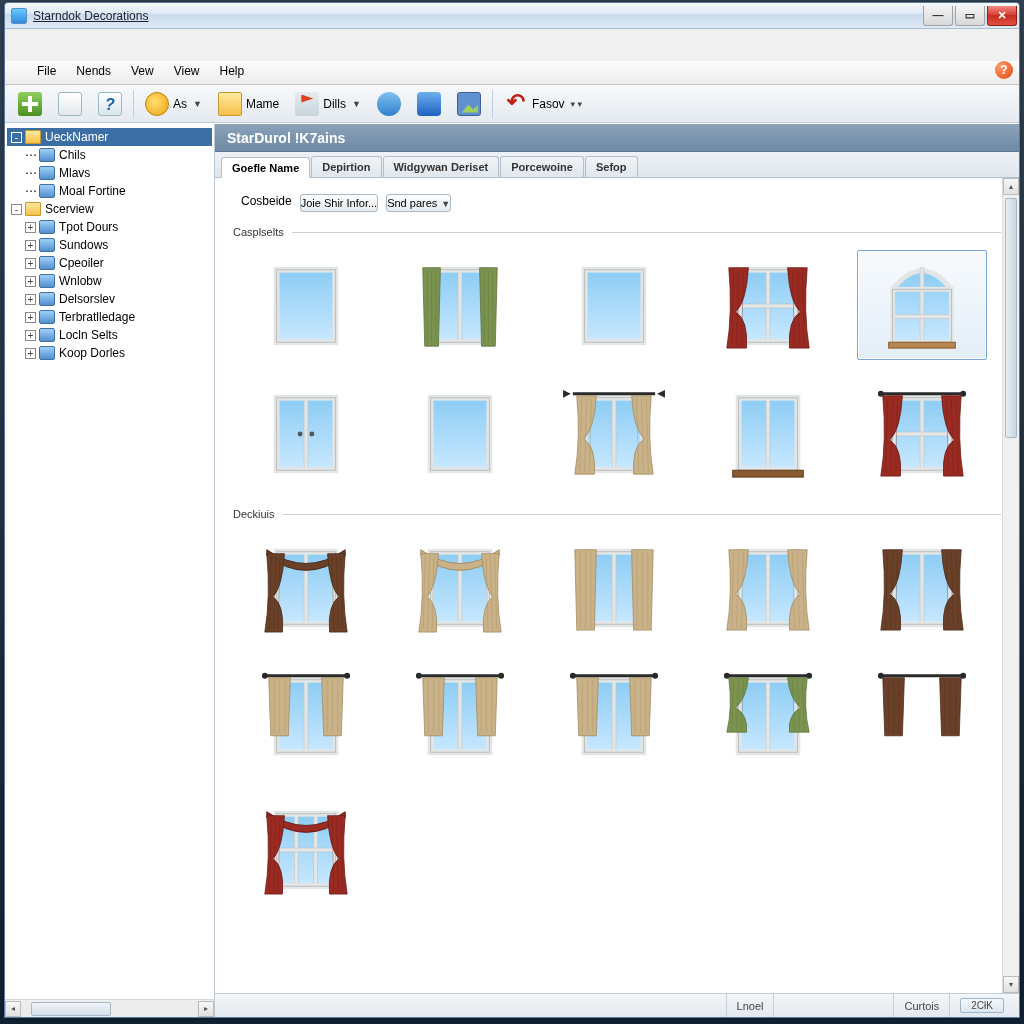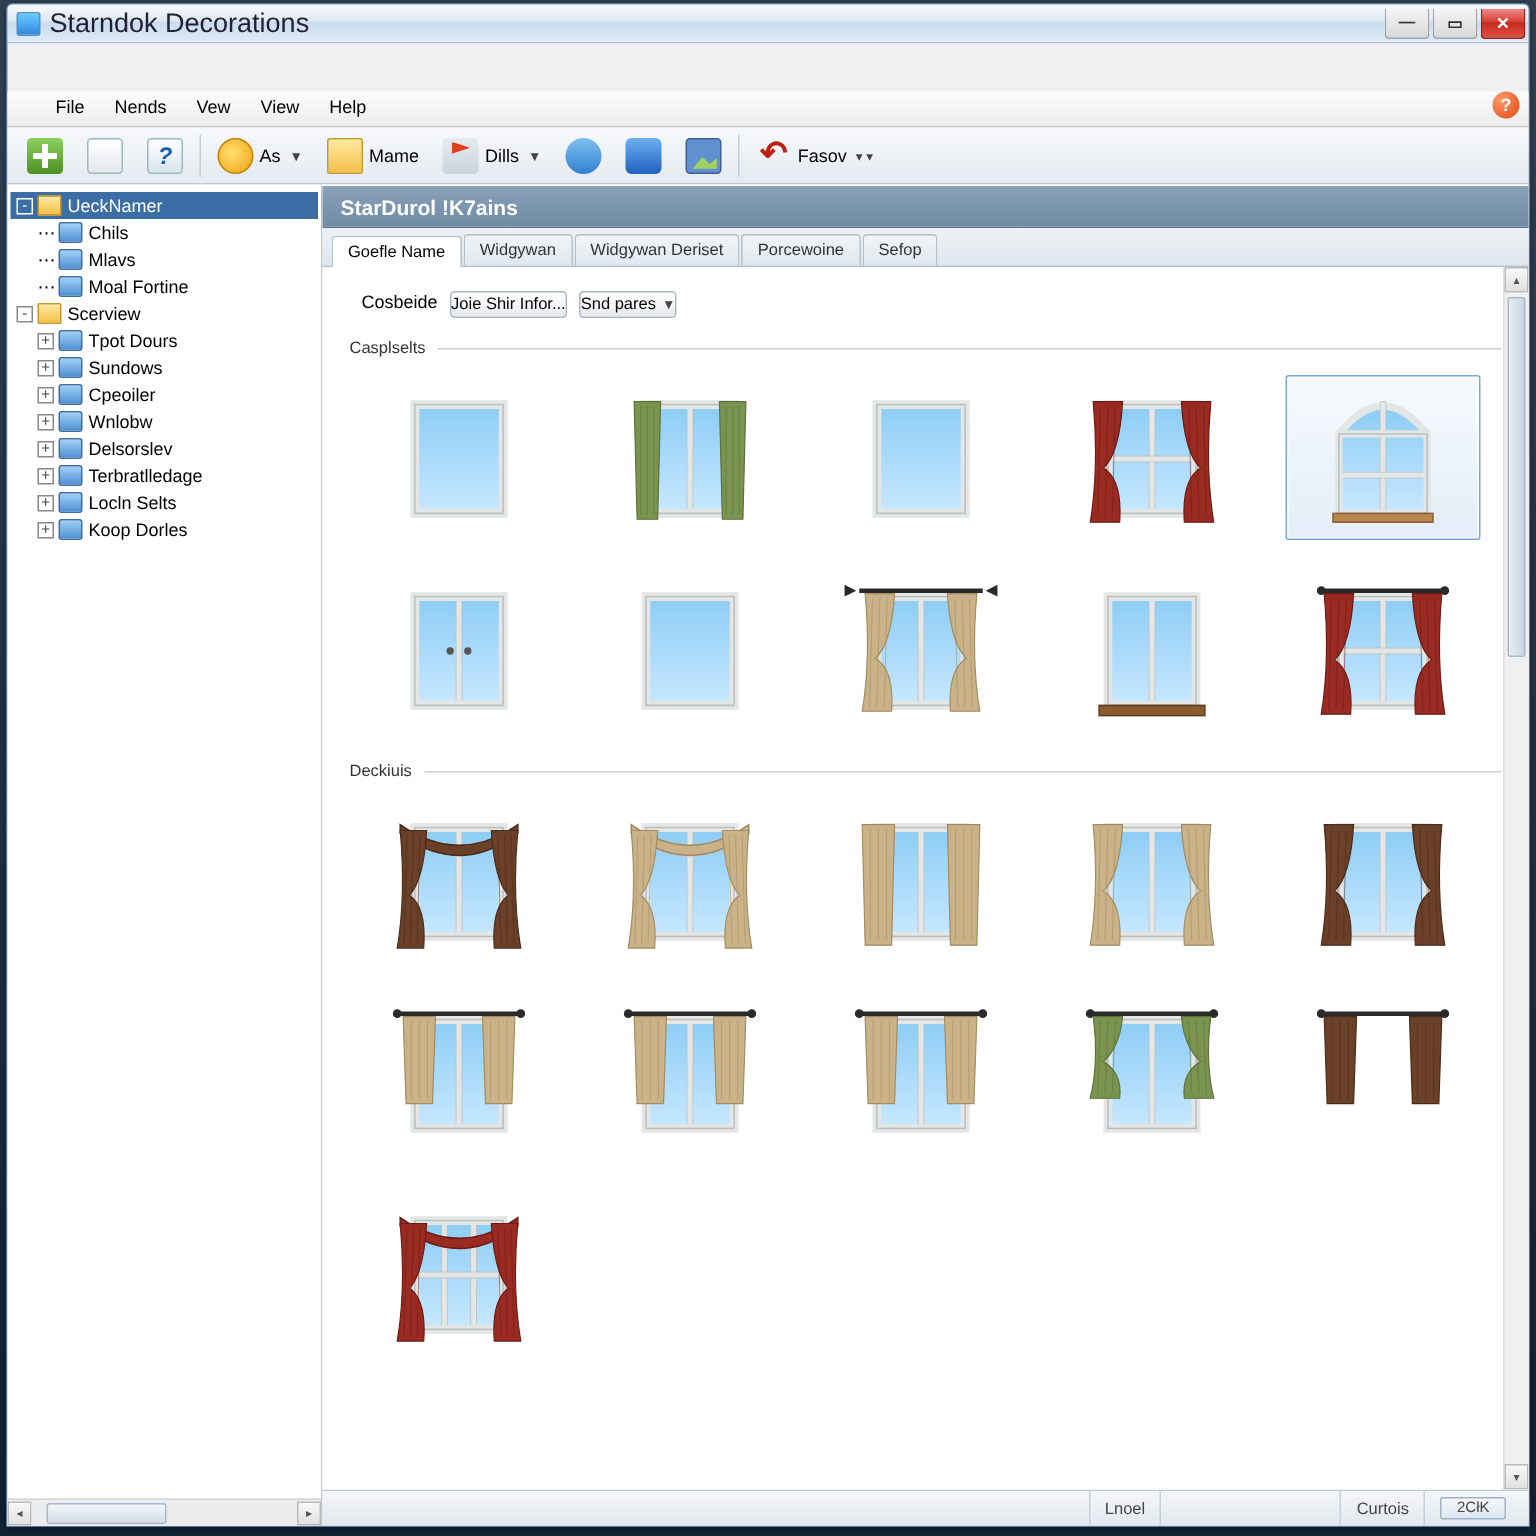--- a/index.html
+++ b/index.html
@@ -1,20 +1,20 @@
 <!DOCTYPE html>
 <html><head>
 <meta charset="utf-8">
 <style>
   * { box-sizing: border-box; margin: 0; padding: 0; }
   body { font-family: "Segoe UI", Tahoma, sans-serif; font-size: 12px; background: linear-gradient(#334455,#112233); width: 1024px; height: 1024px; overflow: hidden; }
   .window { position: absolute; top: 2px; left: 4px; right: 4px; bottom: 6px; background: #f0f0f0; border: 1px solid #5a7aa0; border-radius: 4px 4px 0 0; box-shadow: 0 0 6px rgba(0,0,0,.4); display: flex; flex-direction: column; }
   .titlebar { height: 26px; background: linear-gradient(#f6fafd,#dde8f2 45%,#c9dbed 46%,#dfebf6); border-bottom: 1px solid #a8bed4; display: flex; align-items: center; padding-left: 6px; border-radius: 4px 4px 0 0; }
   .titlebar .ticon { width: 16px; height: 16px; margin-right: 6px; background: linear-gradient(#6cf,#38d); border: 1px solid #5a90c0; border-radius: 2px; }
-  .titlebar .ttext { font-size: 18px; color: #223; }
+  .titlebar .ttext { font-size: 12px; color: #223; text-decoration: underline; }
   .winbtns { margin-left: auto; display: flex; }
   .winbtn { width: 30px; height: 20px; margin-right: 2px; background: linear-gradient(#f4f4f4,#d8d8d8); border: 1px solid #a3a3a3; border-top: none; border-radius: 0 0 3px 3px; display: flex; align-items: center; justify-content: center; font-size: 11px; font-weight: bold; color: #333; cursor: pointer; }
   .winbtn.close { background: linear-gradient(#f08a85,#d84035 45%,#c62a20 46%,#e05040); border-color: #902015; color: #fff; }
   .menubar { height: 24px; background: linear-gradient(#fdfdfd,#ececec); border-bottom: 1px solid #c6c6c6; display: flex; align-items: flex-start; padding-left: 22px; margin-top: 32px; }
   .mitem { padding: 3px 10px; cursor: pointer; }
   .help-icon { width: 18px; height: 18px; background: radial-gradient(circle at 30% 30%,#ff9a6a,#e04810); border-radius: 50%; margin-left: auto; margin-right: 6px; color: #fff; text-align: center; line-height: 18px; font-weight: bold; cursor: pointer; }
   .toolbar { height: 38px; background: linear-gradient(#f7f9fb,#e4eaf0); border-bottom: 1px solid #b9c7d6; display: flex; align-items: center; padding: 0 6px; gap: 2px; }
   .tb-btn { display: flex; align-items: center; gap: 4px; padding: 3px 6px; border: 1px solid transparent; border-radius: 3px; cursor: pointer; }
   .tb-icon { width: 24px; height: 24px; border-radius: 3px; }
   .tb-dd { font-size: 9px; color: #444; margin-left: 2px; }
@@ -45,21 +45,21 @@
   .tic-folder { background: linear-gradient(#ffe9a0,#f4c048); border:1px solid #c69830; border-radius:1px; }
   .tic-node { background: linear-gradient(#a0d0f8,#5090d0); border:1px solid #4070a0; border-radius:2px; }
   .tn.sel { background:#3a6ea5; color:#fff; }
   .tn.sel .tw { border-color:#fff; color:#fff; background:transparent; }
   .sb-scroll { height:18px; background:#f0f0f0; border-top:1px solid #d4d4d4; display:flex; align-items:center; }
   .sb-scroll .ar { width:16px; height:16px; background:linear-gradient(#f8f8f8,#e0e0e0); border:1px solid #bbb; display:flex; align-items:center; justify-content:center; font-size:8px; color:#555; cursor:pointer; }
   .sb-scroll .track { flex:1; height:16px; background:#ececec; position:relative; }
   .sb-scroll .thumb { position:absolute; left:10px; top:1px; width:80px; height:14px; background:linear-gradient(#f0f4f8,#d4dfe8); border:1px solid #a8b8c8; border-radius:2px; cursor:pointer; }
   .main { flex:1; display:flex; flex-direction:column; background:#f4f4f4; }
   .banner { height:28px; background:linear-gradient(#8aa2ba,#6f8aa4); color:#fff; font-size:14px; font-weight:600; padding-left:12px; display:flex; align-items:center; border-bottom:1px solid #5a7890; }
-  .tabs { height:26px; background:linear-gradient(#eef2f6,#dfe6ec); border-bottom:1px solid #b4c0cc; display:flex; align-items:flex-end; padding-left:6px; }
+  .tabs { height:26px; background:linear-gradient(#eef2f6,#dfe6ec); border-bottom:1px solid #b4c0cc; display:flex; align-items:flex-end; padding-left:6px;font-weight:bold; }
   .tab { padding:4px 10px; margin-right:1px; background:linear-gradient(#f0f4f7,#e0e7ed); border:1px solid #b4c0cc; border-bottom:none; border-radius:3px 3px 0 0; cursor:pointer; font-size:11px; color:#333; }
   .tab.active { background:#fff; color:#000; position:relative; top:1px; }
   .content { flex:1; background:#fff; position:relative; overflow:auto; }
   .content .inner { padding:10px 18px 18px 18px; }
   .vscroll { position:absolute; right:0; top:0; bottom:0; width:17px; background:#f0f0f0; border-left:1px solid #dcdcdc; }
   .vscroll .ar { height:17px; background:linear-gradient(#f8f8f8,#e0e0e0); border:1px solid #bbb; display:flex; align-items:center; justify-content:center; font-size:8px; color:#555; cursor:pointer; }
   .vscroll .vthumb { position:absolute; left:2px; right:2px; border-radius:2px; background:linear-gradient(to right,#e6edf3,#c9d6e0); border:1px solid #a8b8c8; cursor:pointer; }
   .ctrlrow { display:flex; align-items:flex-start; gap:8px; margin:6px 0 14px 8px; }
   .btn-s { padding:2px 0; background:linear-gradient(#fff,#e6eaed); border:1px solid #a8b8c4; border-radius:3px; cursor:pointer; font-size:11px; }
   .btn-s .tb-dd { margin-left:4px; }
@@ -227,21 +227,21 @@
             <div class="thumb"></div>
           </div>
         <div class="ar">▸</div>
       </div>
     </div>
 
     <div class="main">
       <div class="banner">StarDurol  !K7ains</div>
       <div class="tabs">
         <div class="tab active">Goefle Name</div>
-        <div class="tab">Widgywan</div>
+        <div class="tab">Depirtion</div>
         <div class="tab">Widgywan Deriset</div>
         <div class="tab">Porcewoine</div>
         <div class="tab">Sefop</div>
       </div>
       <div class="content">
         <div class="inner">
           <div class="ctrlrow">
             <span>Cosbeide</span>
             <button class="btn-s">Joie Shir Infor...</button>
             <button class="btn-s"><span>Snd pares</span><span class="tb-dd">▼</span></button>

